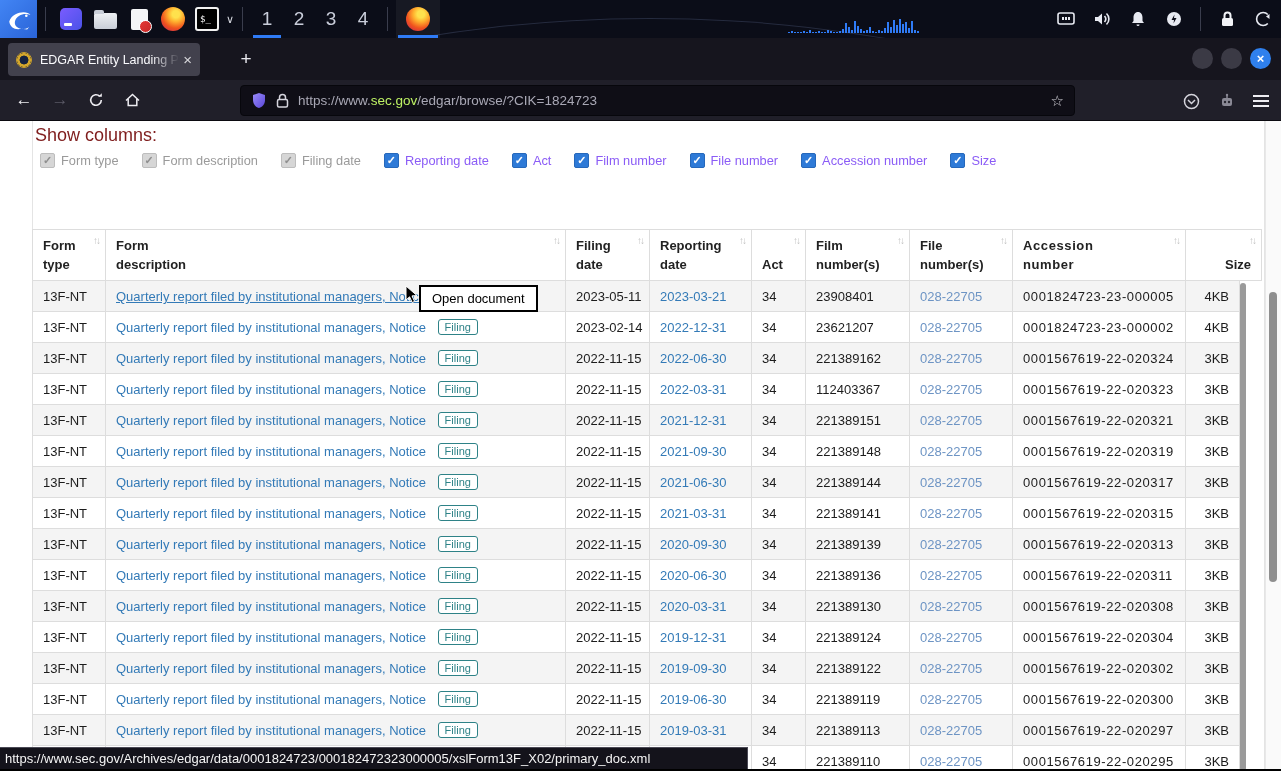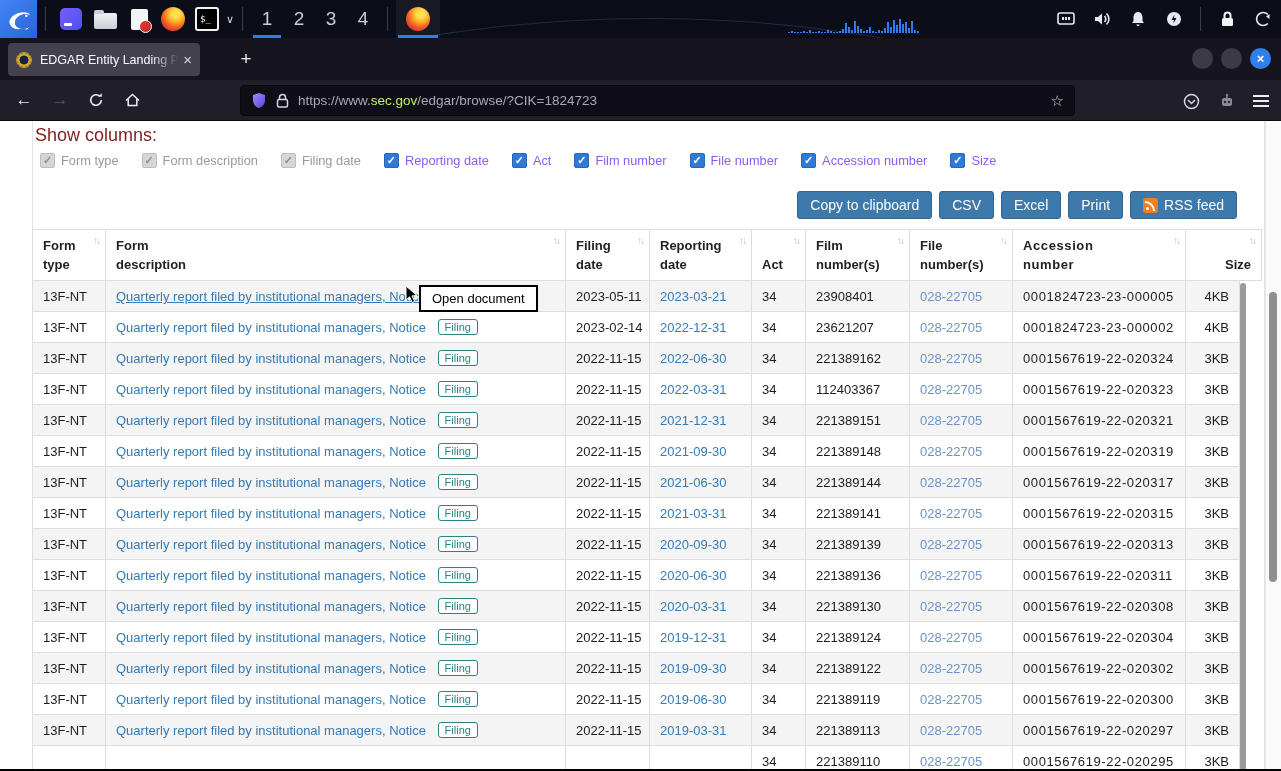--- a/index.html
+++ b/index.html
@@ -374,42 +374,20 @@
   </div>
         <div class="toggle enabled">
     <span class="cbox">✓</span>
     <span class="toggle-label">Accession number</span>
   </div>
         <div class="toggle enabled">
     <span class="cbox">✓</span>
     <span class="toggle-label">Size</span>
   </div>
       </div>
-    <div class="export-row" id="export-buttons">
-        <button class="btn">
-
-    <span class="btn-label">Copy to clipboard</span>
-  </button>
-        <button class="btn">
-
-    <span class="btn-label">CSV</span>
-  </button>
-        <button class="btn">
-
-    <span class="btn-label">Excel</span>
-  </button>
-        <button class="btn">
-
-    <span class="btn-label">Print</span>
-  </button>
-        <button class="btn">
-    <span class="rss-ic"></span>
-    <span class="btn-label">RSS feed</span>
-  </button>
-      </div>
 
     <table class="header-table">
       <thead>
           <tr id="header-row">
             <th class="h-formtype">
     <span class="sort-icon">↑↓</span>
     <span class="th-top">Form</span>
     <span class="th-bottom">type</span>
   </th>
             <th class="h-desc">
@@ -689,14 +667,15 @@
     <div class="scroll-track">
       <div class="scroll-thumb"></div>
     </div>
   </div>
 
   <div class="tooltip">Open document</div>
   <svg class="cursor" width="15" height="18" viewBox="0 0 15 18">
     <path d="M1 0 L1 14 L4.6 10.8 L7.2 16.5 L9.6 15.4 L7 9.9 L12 9.6 Z" fill="#000" stroke="#fff" stroke-width="1"></path>
   </svg>
 
+  <div class="statusbar">https://www.sec.gov/Archives/edgar/data/0001824723/000182472323000005/xslForm13F_X02/primary_doc.xml</div>
   <div class="bottom-edge"></div>
 </div>
 
 </body></html>

